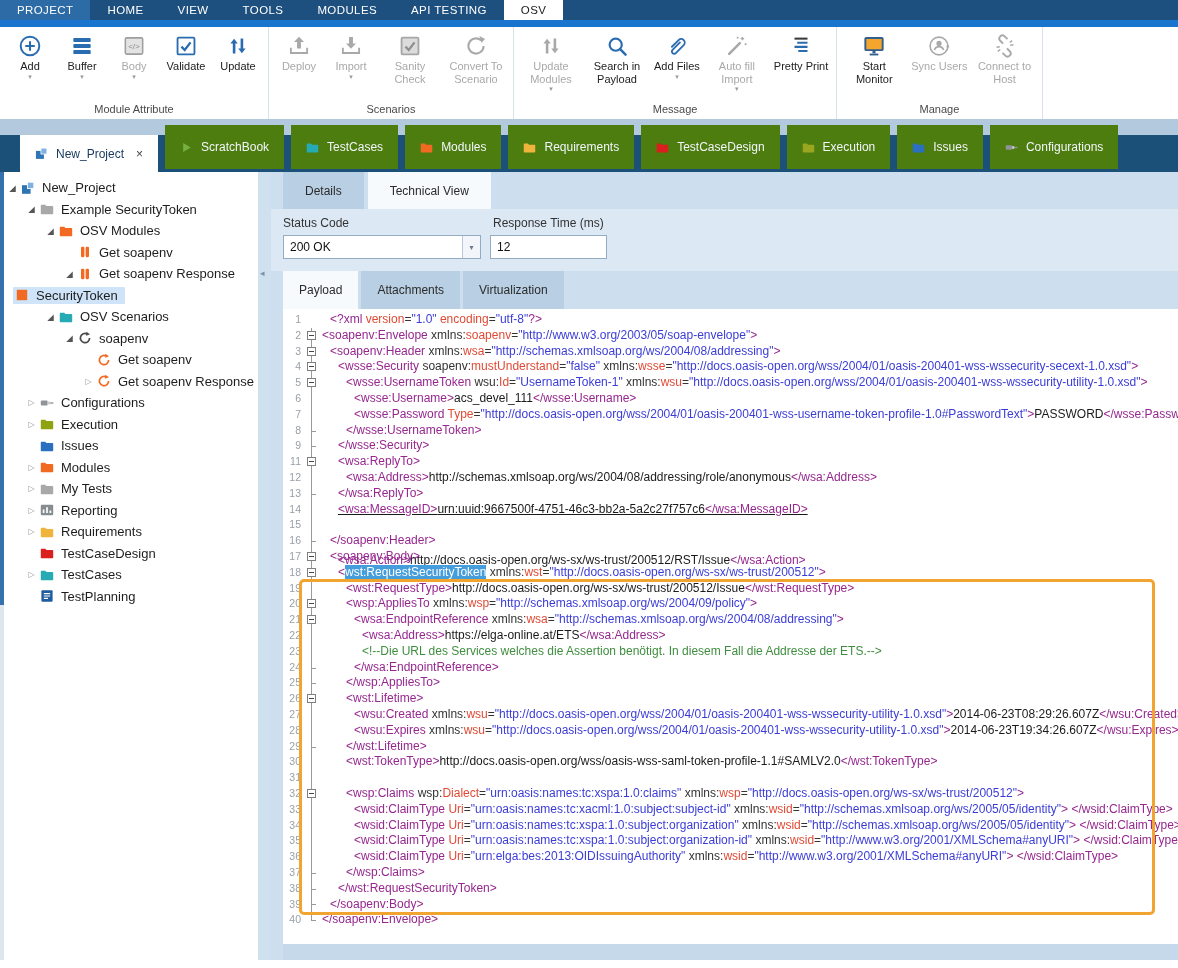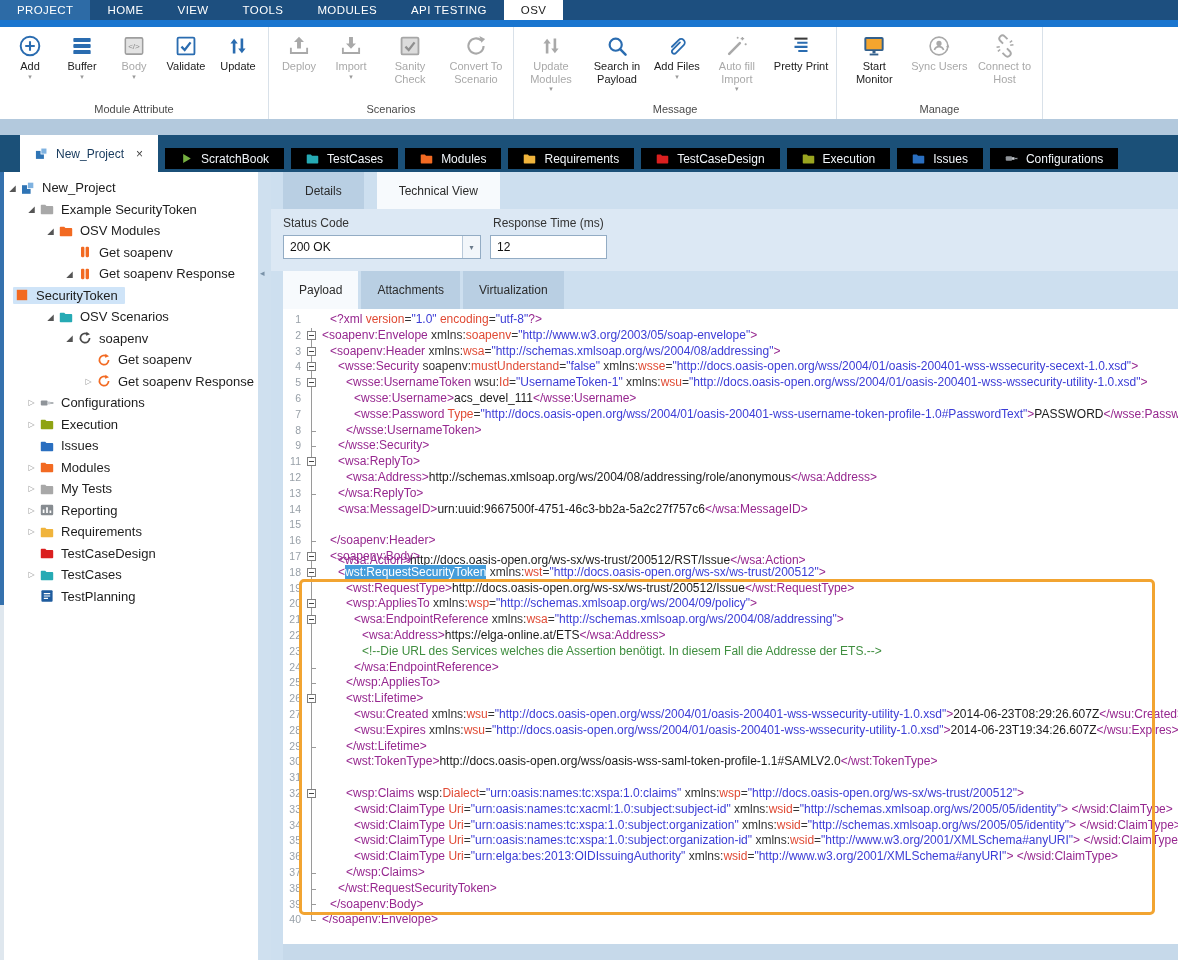--- a/index.html
+++ b/index.html
@@ -21,21 +21,21 @@
   .rbtn .ric svg{width:26px;height:26px;display:block}
   .rbtn .rlb{font-size:11px;line-height:12.5px;color:#222}
   .rbtn.dis .rlb{color:#a9a9a9}
   .rbtn .dd{font-size:7px;line-height:8px;color:#9a9a9a;height:8px}
   .glabel{height:18px;font-size:11px;color:#4a4a4a;text-align:center;line-height:16px}
 
   .gapstrip{height:16px;background:#b3c9dd}
 
   
   .doctabs{height:37px;background:#1b5078;display:flex;align-items:flex-end;padding-left:20px}
-  .dtab{height:21px;margin:0 7px 3px 0;background:#000000;color:#f2f6fa;font-size:12px;display:flex;align-items:center;padding:0 15px;white-space:nowrap}
+  .dtab{height:44px;margin:0 7px 3px 0;background:#4d7c0f;color:#f2f6fa;font-size:12px;display:flex;align-items:center;padding:0 15px;white-space:nowrap}
   .dtab.active{height:37px;margin-bottom:0;background:#fff;color:#16395c}
   .dtab .tic{width:13px;height:13px;margin-right:8px;flex:none}
   .dtab .tic svg{width:13px;height:13px;display:block}
   .dtab .cls{margin-left:12px;color:#444;font-size:12px;line-height:12px}
 
   
   .main{display:flex;height:788px}
   .tree{width:258px;background:#fff;padding-top:5px;overflow:hidden;position:relative;flex:none}
   .tree::before{content:"";position:absolute;left:0;top:0;width:4px;height:100%;
      background:linear-gradient(#3571ad 0 55%,#dfe7ee 55% 100%)}
@@ -46,21 +46,21 @@
   .trc.sel{background:#cfe4f8}
   .trc .nic{width:15px;height:14px;margin-right:6px;flex:none}
   .trc .nic svg{width:14px;height:14px;display:block}
   .trc .tlb{font-size:13px;color:#1d1d1d;white-space:nowrap}
 
   .splitter{width:13px;background:#cfe0ef;flex:none;position:relative}
   .splitter span{position:absolute;top:96px;left:2px;font-size:9px;color:#7a92a8}
 
   .detail{flex:1;background:#cddfef;display:flex;flex-direction:column;min-width:0}
   .subtabs{height:38px;display:flex;align-items:stretch;padding-left:12px}
-  .stab{padding:0 22px;font-size:12px;color:#2b2b2b;display:flex;align-items:center;background:#b9cfe3;margin-right:13px}
+  .stab{padding:0 22px;font-size:12px;color:#2b2b2b;display:flex;align-items:center;background:#b9cfe3;margin-right:4px}
   .stab.active{background:#f7fafd}
   .form{height:62px;background:#dce8f4;position:relative;font-size:12px;color:#333}
   .form label{position:absolute;top:7px}
   .f1l{left:12px}.f2l{left:222px}
   .selectbox{position:absolute;left:12px;top:26px;width:198px;height:24px;background:#fff;border:1px solid #93acc4;display:flex}
   .selectbox .selval{flex:1;padding:4px 6px;font-size:12px;color:#111}
   .selectbox .selbtn{width:18px;border-left:1px solid #b9c9d9;background:#f2f6fa;color:#6a7a8a;font-size:8px;display:flex;align-items:center;justify-content:center}
   .form input{position:absolute;left:219px;top:26px;width:117px;height:24px;border:1px solid #93acc4;font-size:12px;padding:0 6px;color:#111;font-family:"Liberation Sans",sans-serif}
   .ptabs{height:39px;display:flex;align-items:stretch;padding-left:12px}
   .ptab{padding:0 16px;font-size:12px;color:#2b2b2b;display:flex;align-items:center;background:#b9cfe3;margin-right:3px}
@@ -650,21 +650,21 @@
             <div class="cl"><span class="ln">3</span><span class="fold f-box"><span class="bx"></span></span><span class="ct" style="padding-left: 12px;"><span class="st-t">&lt;soapenv:Header </span><span class="st-p">xmlns:</span><span class="st-a">wsa</span><span class="st-p">=</span><span class="st-v">"http://schemas.xmlsoap.org/ws/2004/08/addressing"</span><span class="st-t">&gt;</span></span></div>
             <div class="cl"><span class="ln">4</span><span class="fold f-box"><span class="bx"></span></span><span class="ct" style="padding-left: 20px;"><span class="st-t">&lt;wsse:Security </span><span class="st-p">soapenv:</span><span class="st-a">mustUnderstand</span><span class="st-p">=</span><span class="st-v">"false"</span><span class="st-x"> </span><span class="st-p">xmlns:</span><span class="st-a">wsse</span><span class="st-p">=</span><span class="st-v">"http://docs.oasis-open.org/wss/2004/01/oasis-200401-wss-wssecurity-secext-1.0.xsd"</span><span class="st-t">&gt;</span></span></div>
             <div class="cl"><span class="ln">5</span><span class="fold f-box"><span class="bx"></span></span><span class="ct" style="padding-left: 28px;"><span class="st-t">&lt;wsse:UsernameToken </span><span class="st-p">wsu:</span><span class="st-a">Id</span><span class="st-p">=</span><span class="st-v">"UsernameToken-1"</span><span class="st-x"> </span><span class="st-p">xmlns:</span><span class="st-a">wsu</span><span class="st-p">=</span><span class="st-v">"http://docs.oasis-open.org/wss/2004/01/oasis-200401-wss-wssecurity-utility-1.0.xsd"</span><span class="st-t">&gt;</span></span></div>
             <div class="cl"><span class="ln">6</span><span class="fold f-line"></span><span class="ct" style="padding-left: 36px;"><span class="st-t">&lt;wsse:Username&gt;</span><span class="st-x">acs_devel_111</span><span class="st-t">&lt;/wsse:Username&gt;</span></span></div>
             <div class="cl"><span class="ln">7</span><span class="fold f-line"></span><span class="ct" style="padding-left: 36px;"><span class="st-t">&lt;wsse:Password </span><span class="st-a">Type</span><span class="st-p">=</span><span class="st-v">"http://docs.oasis-open.org/wss/2004/01/oasis-200401-wss-username-token-profile-1.0#PasswordText"</span><span class="st-t">&gt;</span><span class="st-x">PASSWORD</span><span class="st-t">&lt;/wsse:Password&gt;</span></span></div>
             <div class="cl"><span class="ln">8</span><span class="fold f-tick"></span><span class="ct" style="padding-left: 28px;"><span class="st-t">&lt;/wsse:UsernameToken&gt;</span></span></div>
             <div class="cl"><span class="ln">9</span><span class="fold f-tick"></span><span class="ct" style="padding-left: 20px;"><span class="st-t">&lt;/wsse:Security&gt;</span></span></div>
             <div class="cl"><span class="ln">11</span><span class="fold f-box"><span class="bx"></span></span><span class="ct" style="padding-left: 20px;"><span class="st-t">&lt;wsa:ReplyTo&gt;</span></span></div>
             <div class="cl"><span class="ln">12</span><span class="fold f-line"></span><span class="ct" style="padding-left: 28px;"><span class="st-t">&lt;wsa:Address&gt;</span><span class="st-x">http://schemas.xmlsoap.org/ws/2004/08/addressing/role/anonymous</span><span class="st-t">&lt;/wsa:Address&gt;</span></span></div>
             <div class="cl"><span class="ln">13</span><span class="fold f-tick"></span><span class="ct" style="padding-left: 20px;"><span class="st-t">&lt;/wsa:ReplyTo&gt;</span></span></div>
-            <div class="cl"><span class="ln">14</span><span class="fold f-line"></span><span class="ct" style="padding-left: 20px;"><span class="st-t">&lt;wsa:MessageID&gt;</span><span class="st-x">urn:uuid:9667500f-4751-46c3-bb2a-5a2c27f757c6</span><span class="st-t">&lt;/wsa:MessageID&gt;</span></span></div>
+            <div class="cl"><span class="ln">14</span><span class="fold f-line"></span><span class="ct" style="padding-left: 20px; text-decoration: underline;"><span class="st-t">&lt;wsa:MessageID&gt;</span><span class="st-x">urn:uuid:9667500f-4751-46c3-bb2a-5a2c27f757c6</span><span class="st-t">&lt;/wsa:MessageID&gt;</span></span></div>
             <div class="cl"><span class="ln">15</span><span class="fold f-line"></span><span class="ct" style="padding-left: 20px; margin-top: 36px;"><span class="st-t">&lt;wsa:Action&gt;</span><span class="st-x">http://docs.oasis-open.org/ws-sx/ws-trust/200512/RST/Issue</span><span class="st-t">&lt;/wsa:Action&gt;</span></span></div>
             <div class="cl"><span class="ln">16</span><span class="fold f-tick"></span><span class="ct" style="padding-left: 12px;"><span class="st-t">&lt;/soapenv:Header&gt;</span></span></div>
             <div class="cl"><span class="ln">17</span><span class="fold f-box"><span class="bx"></span></span><span class="ct" style="padding-left: 12px;"><span class="st-t">&lt;soapenv:Body&gt;</span></span></div>
             <div class="cl"><span class="ln">18</span><span class="fold f-box"><span class="bx"></span></span><span class="ct" style="padding-left: 20px;"><span class="st-t">&lt;</span><span class="st-sel">wst:RequestSecurityToken</span><span class="st-x"> </span><span class="st-p">xmlns:</span><span class="st-a">wst</span><span class="st-p">=</span><span class="st-v">"http://docs.oasis-open.org/ws-sx/ws-trust/200512"</span><span class="st-t">&gt;</span></span></div>
             <div class="cl"><span class="ln">19</span><span class="fold f-line"></span><span class="ct" style="padding-left: 28px;"><span class="st-t">&lt;wst:RequestType&gt;</span><span class="st-x">http://docs.oasis-open.org/ws-sx/ws-trust/200512/Issue</span><span class="st-t">&lt;/wst:RequestType&gt;</span></span></div>
             <div class="cl"><span class="ln">20</span><span class="fold f-box"><span class="bx"></span></span><span class="ct" style="padding-left: 28px;"><span class="st-t">&lt;wsp:AppliesTo </span><span class="st-p">xmlns:</span><span class="st-a">wsp</span><span class="st-p">=</span><span class="st-v">"http://schemas.xmlsoap.org/ws/2004/09/policy"</span><span class="st-t">&gt;</span></span></div>
             <div class="cl"><span class="ln">21</span><span class="fold f-box"><span class="bx"></span></span><span class="ct" style="padding-left: 36px;"><span class="st-t">&lt;wsa:EndpointReference </span><span class="st-p">xmlns:</span><span class="st-a">wsa</span><span class="st-p">=</span><span class="st-v">"http://schemas.xmlsoap.org/ws/2004/08/addressing"</span><span class="st-t">&gt;</span></span></div>
             <div class="cl"><span class="ln">22</span><span class="fold f-line"></span><span class="ct" style="padding-left: 44px;"><span class="st-t">&lt;wsa:Address&gt;</span><span class="st-x">https://elga-online.at/ETS</span><span class="st-t">&lt;/wsa:Address&gt;</span></span></div>
             <div class="cl"><span class="ln">23</span><span class="fold f-line"></span><span class="ct" style="padding-left: 44px;"><span class="st-c">&lt;!--Die URL des Services welches die Assertion benötigt. In diesem Fall die Addresse der ETS.--&gt;</span></span></div>
             <div class="cl"><span class="ln">24</span><span class="fold f-tick"></span><span class="ct" style="padding-left: 36px;"><span class="st-t">&lt;/wsa:EndpointReference&gt;</span></span></div>

